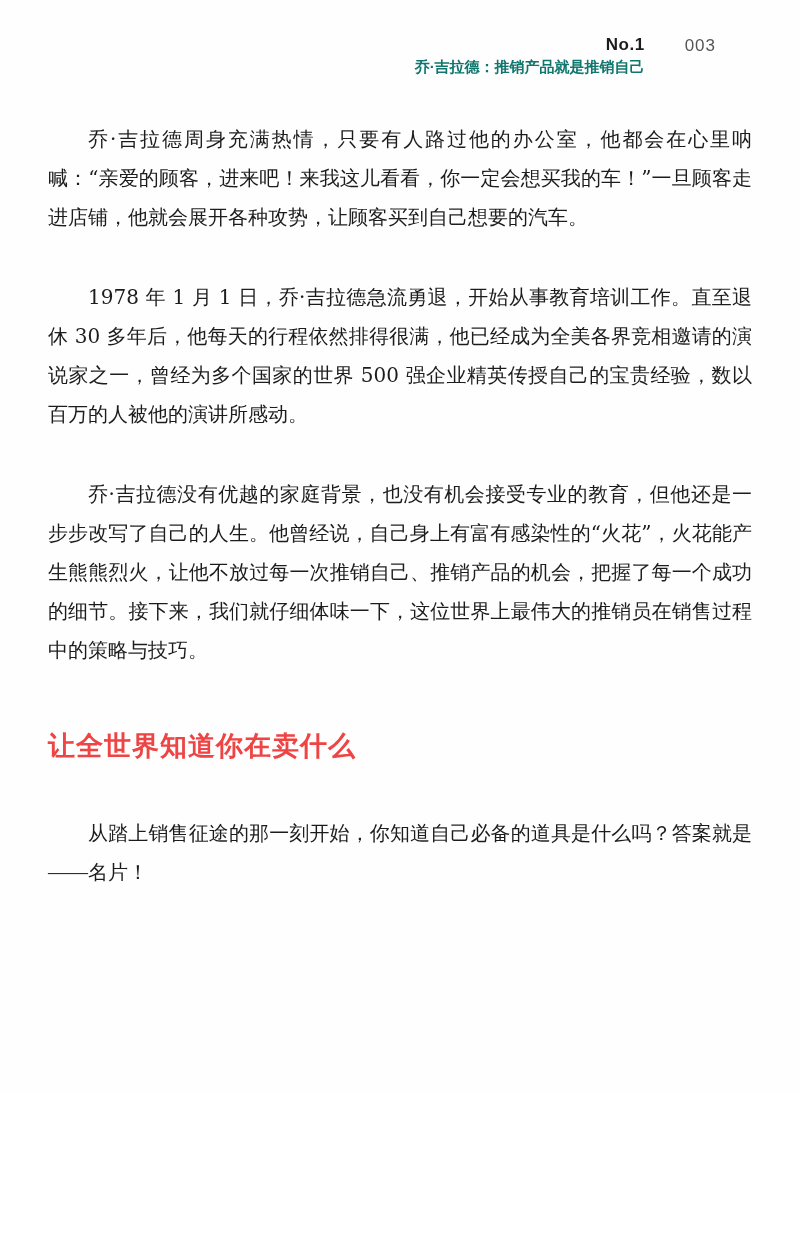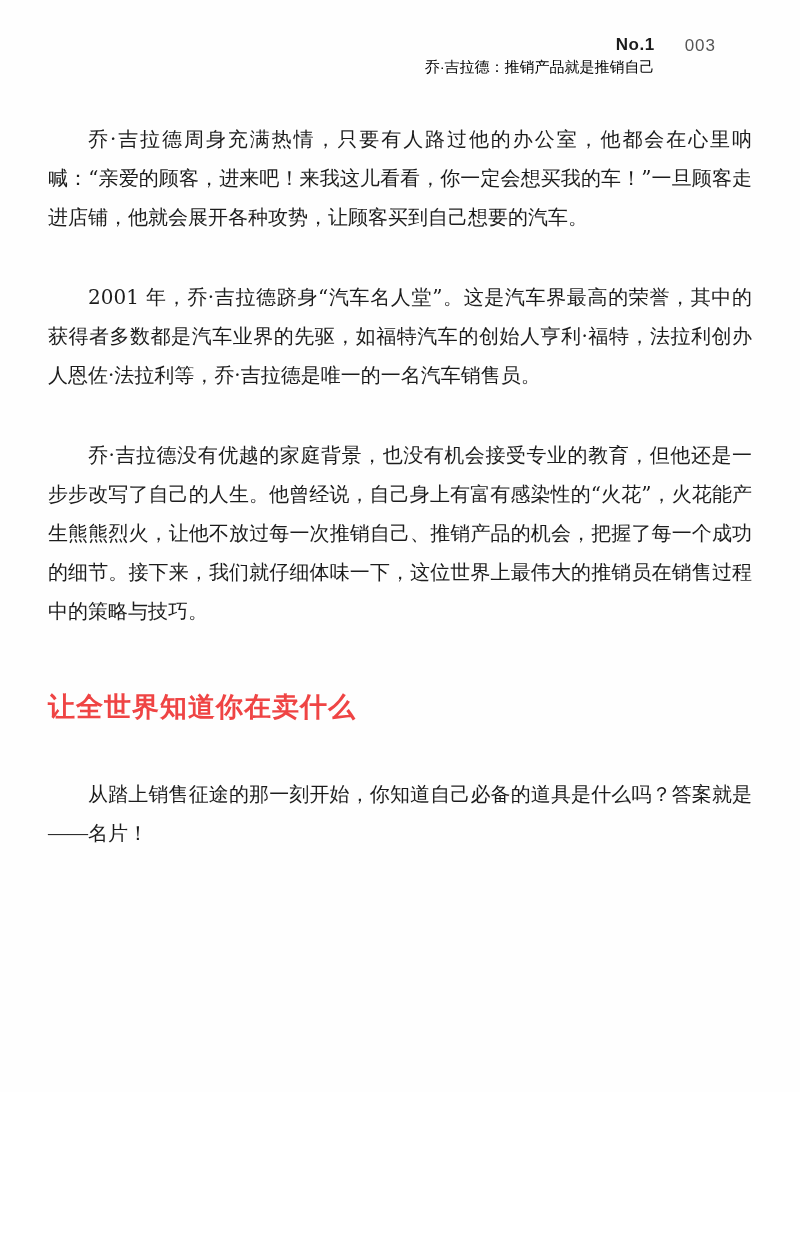--- a/index.html
+++ b/index.html
@@ -34,27 +34,27 @@
   .chapter-no {
     font-size: 17px;
     font-weight: bold;
     color: #1c1c1c;
     letter-spacing: 0.5px;
     line-height: 1.3;
   }
 
   .chapter-title {
     font-size: 15px;
-    font-weight: normal;
-    color: #000000;
+    font-weight: bold;
+    color: #0f766e;
     line-height: 1.5;
   }
 
   .page-number {
-    margin-left: 30px;
+    margin-left: 40px;
     font-family: "Liberation Sans", sans-serif;
     font-size: 17px;
     color: #555555;
     letter-spacing: 1px;
     align-self: flex-start;
     padding-top: 2px;
   }
 
   
   .body-text {
@@ -98,21 +98,21 @@
   <div class="running-head">
     <div class="head-text">
       <div class="chapter-no">No.1</div>
       <div class="chapter-title">乔·吉拉德：推销产品就是推销自己</div>
     </div>
     <div class="page-number">003</div>
   </div>
 
   <div class="body-text">
     <p class="para">乔·吉拉德周身充满热情，只要有人路过他的办公室，他都会在心里呐喊：“亲爱的顾客，进来吧！来我这儿看看，你一定会想买我的车！”一旦顾客走进店铺，他就会展开各种攻势，让顾客买到自己想要的汽车。</p>
-    <p class="para">2001 年，乔·吉拉德跻身“汽车名人堂”。这是汽车界最高的荣誉，其中的获得者多数都是汽车业界的先驱，如福特汽车的创始人亨利·福特，法拉利创办人恩佐·法拉利等，乔·吉拉德是唯一的一名汽车销售员。</p>
+    <p class="para">1978 年 1 月 1 日，乔·吉拉德急流勇退，开始从事教育培训工作。直至退休 30 多年后，他每天的行程依然排得很满，他已经成为全美各界竞相邀请的演说家之一，曾经为多个国家的世界 500 强企业精英传授自己的宝贵经验，数以百万的人被他的演讲所感动。</p>
     <p class="para">乔·吉拉德没有优越的家庭背景，也没有机会接受专业的教育，但他还是一步步改写了自己的人生。他曾经说，自己身上有富有感染性的“火花”，火花能产生熊熊烈火，让他不放过每一次推销自己、推销产品的机会，把握了每一个成功的细节。接下来，我们就仔细体味一下，这位世界上最伟大的推销员在销售过程中的策略与技巧。</p>
   </div>
 
   <h2 class="section-heading">让全世界知道你在卖什么</h2>
 
   <div class="section-body">
     <p class="para">从踏上销售征途的那一刻开始，你知道自己必备的道具是什么吗？答案就是——名片！</p>
   </div>
 
 </div>

